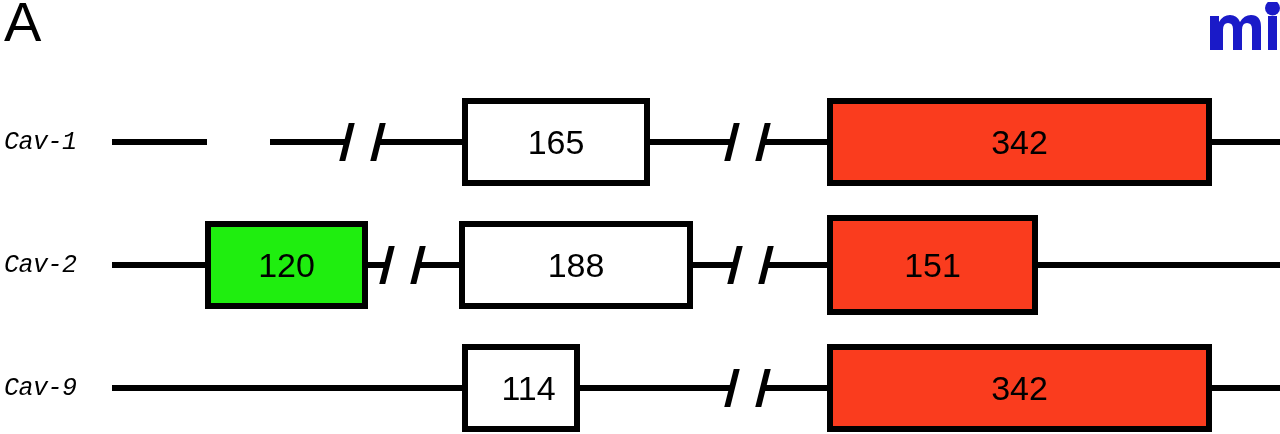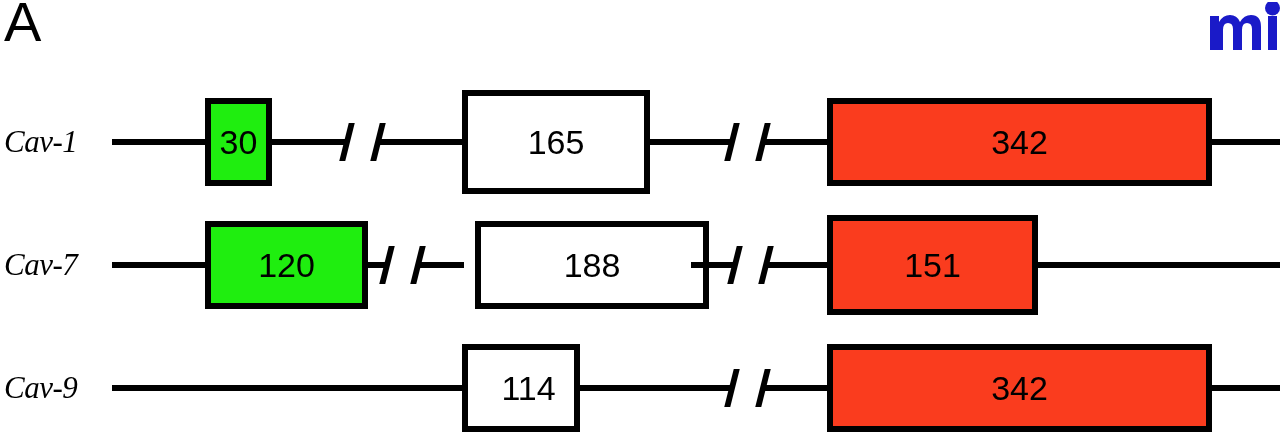--- a/index.html
+++ b/index.html
@@ -46,23 +46,23 @@
     position: absolute;
     left: 0;
     width: 1280px;
     height: 100px;
   }
   .gene-label {
     position: absolute;
     left: 4px;
     top: 50%;
     transform: translateY(-50%);
-    font-size: 31px;
+    font-size: 25px;
     font-style: italic;
-    font-family: Liberation Serif, serif;
+    font-family: Liberation Mono, monospace;
     color: #000000;
     white-space: nowrap;
     letter-spacing: -0.5px;
   }
 
   
   .line {
     position: absolute;
     height: 6px;
     background: #000000;
@@ -116,59 +116,56 @@
 
       <circle cx="64.5" cy="6" r="7.5" fill="#1A1AC8"></circle>
     </svg>
   </div>
 
   <div class="gene-row" style="top:92px;">
     <div class="gene-label">Cav-1</div>
 
     <div class="line" style="left:112px; width:95px;"></div>
 
-    <div class="exon green" style="left:205px; width:67px; height:88px;">
-      <span class="exon-label">30</span>
-    </div>
 
     <div class="line" style="left:270px; width:78px;"></div>
     <div class="break-tick" style="left:344px;"></div>
     <div class="break-tick" style="left:375px;"></div>
     <div class="line" style="left:379px; width:85px;"></div>
 
-    <div class="exon white" style="left:462px; width:188px; height:104px;">
+    <div class="exon white" style="left:462px; width:188px; height:88px;">
       <span class="exon-label">165</span>
     </div>
 
     <div class="line" style="left:648px; width:85px;"></div>
     <div class="break-tick" style="left:729px;"></div>
     <div class="break-tick" style="left:760px;"></div>
     <div class="line" style="left:764px; width:65px;"></div>
 
     <div class="exon red" style="left:827px; width:385px; height:88px;">
       <span class="exon-label">342</span>
     </div>
 
     <div class="line" style="left:1210px; width:70px;"></div>
   </div>
 
   <div class="gene-row" style="top:215px;">
-    <div class="gene-label">Cav-7</div>
+    <div class="gene-label">Cav-2</div>
 
     <div class="line" style="left:112px; width:95px;"></div>
 
     <div class="exon green" style="left:205px; width:163px; height:88px;">
       <span class="exon-label">120</span>
     </div>
     <div class="line" style="left:366px; width:22px;"></div>
     <div class="break-tick" style="left:384px;"></div>
     <div class="break-tick" style="left:415px;"></div>
     <div class="line" style="left:419px; width:45px;"></div>
 
-    <div class="exon white" style="left:459px; width:234px; height:88px;margin-left:16px;">
+    <div class="exon white" style="left:459px; width:234px; height:88px;">
       <span class="exon-label">188</span>
     </div>
     <div class="line" style="left:691px; width:45px;"></div>
     <div class="break-tick" style="left:732px;"></div>
     <div class="break-tick" style="left:763px;"></div>
     <div class="line" style="left:767px; width:62px;"></div>
 
     <div class="exon red" style="left:827px; width:211px; height:100px;">
       <span class="exon-label">151</span>
     </div>

